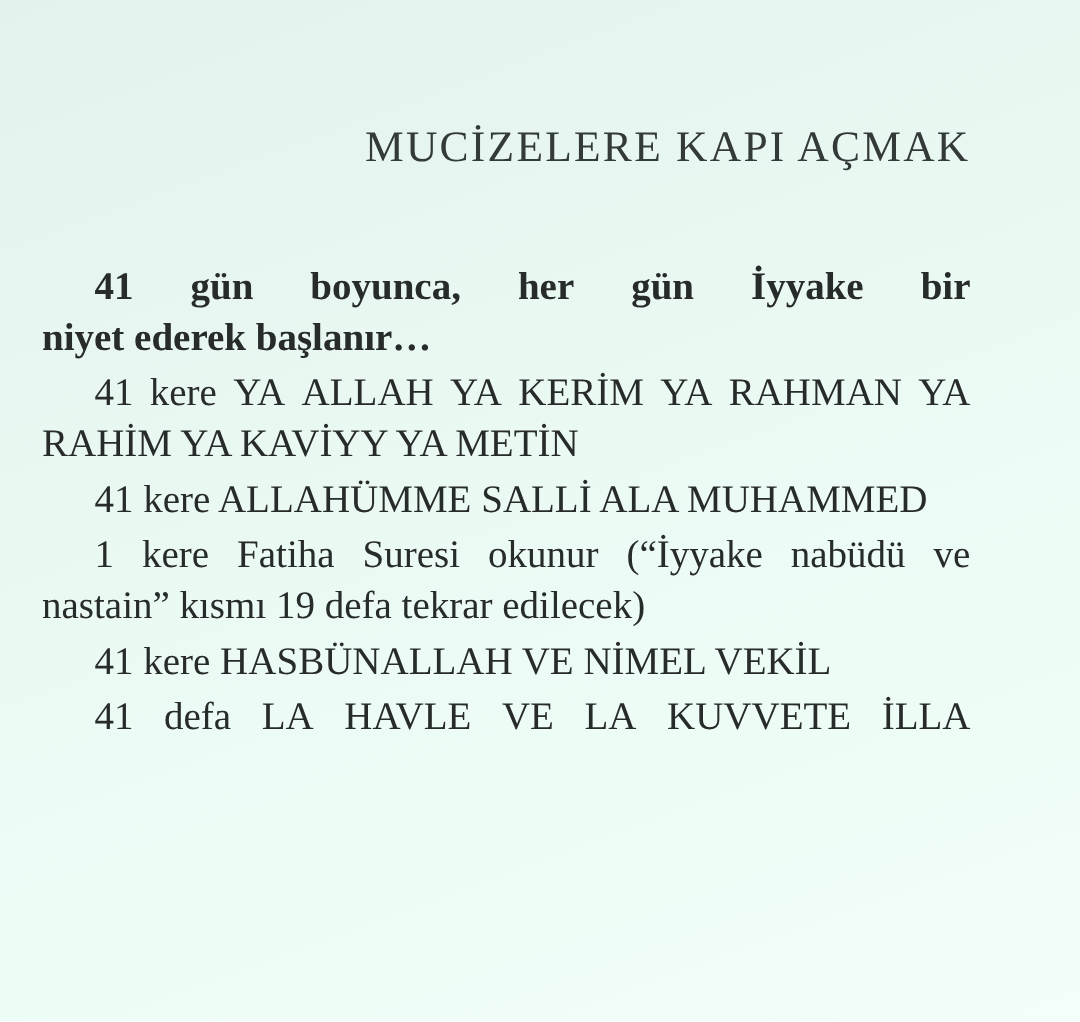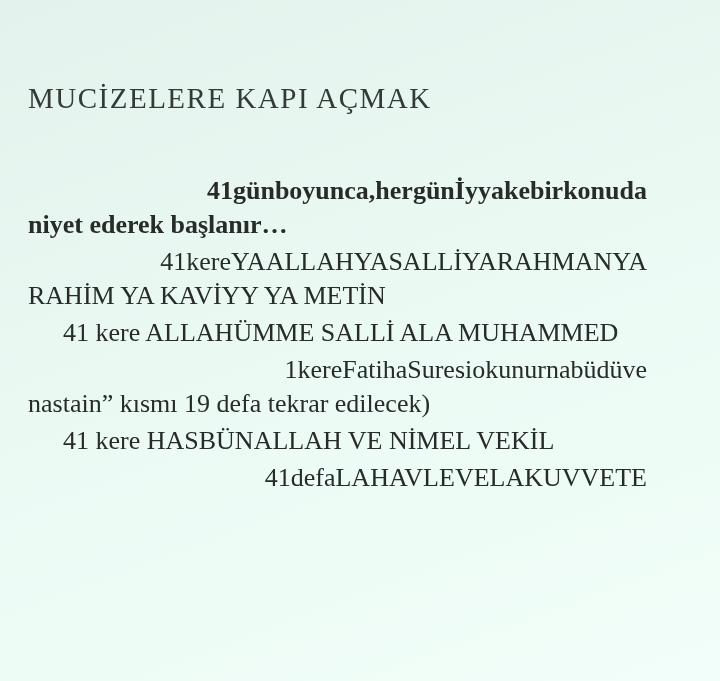--- a/index.html
+++ b/index.html
@@ -19,40 +19,40 @@
     color: var(--ink, #272b29);
   }
   .sheet {
     padding: 80px 73px 0 28px; 
   }
   .title {
     margin: 0 0 58px 0;
     font-size: 29px;
     line-height: 36px;
     font-weight: normal;
-    text-align: left;
+    text-align: right;
     letter-spacing: 1.5px;
     color: #333a37;
   }
   .para {
     margin: 0 0 3px 0;
     font-size: 26px;
     line-height: 34px;
   }
   .para.bold { font-weight: bold; }
   .line {
     white-space: nowrap;
   }
   .line.first {
     padding-left: 35px; 
   }
   
   .line.fill {
     display: flex;
-    justify-content: flex-end;
+    justify-content: space-between;
     white-space: normal;
   }
   .line.fill span { white-space: nowrap; }
 </style>
 </head>
 <body>
 
 <div class="canvas" style="--paper-top: #e3f2ec; --paper-bottom: #f2fef9; --ink: #272b29;">
   <div class="sheet">
 
@@ -60,67 +60,68 @@
 
     <div class="para bold">
       <div class="line first fill">
           <span>41</span>
           <span>gün</span>
           <span>boyunca,</span>
           <span>her</span>
           <span>gün</span>
           <span>İyyake</span>
           <span>bir</span>
-          <span>konuda</span>
         </div>
       <div class="line">niyet ederek başlanır…</div>
     </div>
 
     <div class="para">
       <div class="line first fill">
           <span>41</span>
           <span>kere</span>
           <span>YA</span>
           <span>ALLAH</span>
           <span>YA</span>
-          <span>SALLİ</span>
+          <span>KERİM</span>
           <span>YA</span>
           <span>RAHMAN</span>
           <span>YA</span>
         </div>
       <div class="line">RAHİM YA KAVİYY YA METİN</div>
     </div>
 
     <div class="para">
       <div class="line first">41 kere ALLAHÜMME SALLİ ALA MUHAMMED</div>
     </div>
 
     <div class="para">
       <div class="line first fill">
           <span>1</span>
           <span>kere</span>
           <span>Fatiha</span>
           <span>Suresi</span>
           <span>okunur</span>
+          <span>(“İyyake</span>
           <span>nabüdü</span>
           <span>ve</span>
         </div>
       <div class="line">nastain” kısmı 19 defa tekrar edilecek)</div>
     </div>
 
     <div class="para">
       <div class="line first">41 kere HASBÜNALLAH VE NİMEL VEKİL</div>
     </div>
 
     <div class="para">
       <div class="line first fill">
           <span>41</span>
           <span>defa</span>
           <span>LA</span>
           <span>HAVLE</span>
           <span>VE</span>
           <span>LA</span>
           <span>KUVVETE</span>
+          <span>İLLA</span>
         </div>
     </div>
 
   </div>
 </div>
 
 </body></html>

